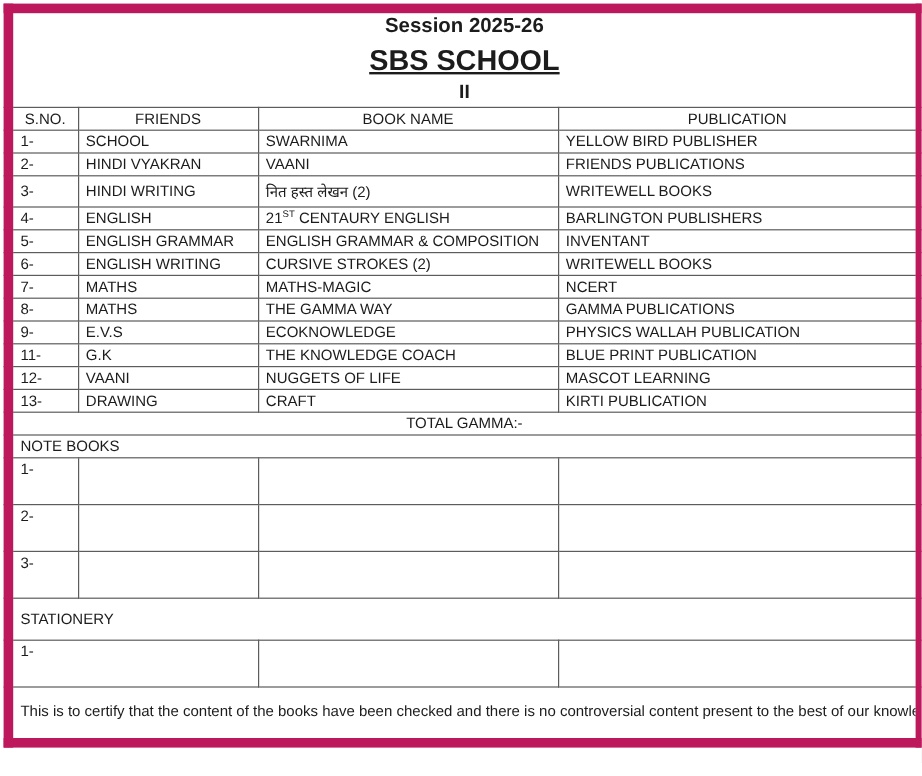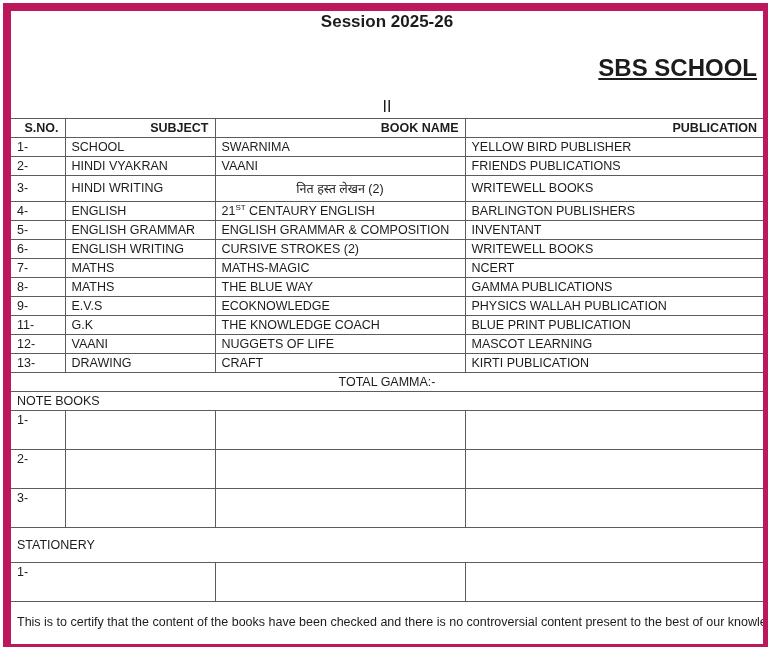--- a/index.html
+++ b/index.html
@@ -15,26 +15,26 @@
   table.doc td {
     border:1px solid #5c5c5c;
     padding:0 6px;
     font-size:12.5px;
     vertical-align:middle;
     overflow:hidden; white-space:nowrap;
     color:#1c1c1c;
   }
   .title-cell { text-align:center; padding:4px 0 2px 0; }
   .session-line { font-size:17px; font-weight:bold; line-height:1.3; }
-  .school-line  { font-size:24px; font-weight:bold; text-decoration:underline; line-height:1.25; margin-top:20px;text-align:right; }
-  .class-line   { font-size:16px; font-weight:normal; line-height:1.3; margin-top:14px; }
-  tr.col-hdr td { font-weight:bold; text-align:right; height:18px;margin-top:40px; }
+  .school-line  { font-size:24px; font-weight:bold; text-decoration:underline; line-height:1.25; margin-top:3px; }
+  .class-line   { font-size:16px; font-weight:bold; line-height:1.3; margin-top:2px; }
+  tr.col-hdr td { font-weight:normal; text-align:center; height:18px;margin-top:40px; }
   tr.book-row td { height:18px; }
   tr.book-row.tall td { height:25px; }
-  .devanagari { font-size:14px;text-align:center; }
+  .devanagari { font-size:14px; }
   sup.sup { font-size:8px; }
   td.total-cell { text-align:center; height:18px; }
   td.notebooks-cell { height:18px; }
   tr.note-row td { height:36px; vertical-align:top; padding-top:2px; }
   td.stationery-cell { height:34px; vertical-align:top; padding-top:4px; padding-left:74px; }
   tr.st-row td { height:36px; vertical-align:top; padding-top:2px; }
   td.cert-cell {
     white-space:normal; font-size:16.5px; line-height:1.38;
     padding:2px 8px 4px 8px; height:42px; vertical-align:top;
   }
@@ -55,21 +55,21 @@
         <tr>
       <td colspan="4" class="title-cell">
         <div class="session-line">Session 2025-26</div>
         <div class="school-line">SBS SCHOOL</div>
         <div class="class-line">II</div>
       </td>
     </tr>
 
     <tr class="col-hdr">
       <td>S.NO.</td>
-      <td>SUBJECT</td>
+      <td>FRIENDS</td>
       <td>BOOK NAME</td>
       <td>PUBLICATION</td>
     </tr>
 
     <tr class="book-row">
       <td>1-</td>
       <td>SCHOOL</td>
       <td>SWARNIMA</td>
       <td>YELLOW BIRD PUBLISHER</td>
     </tr>
@@ -105,21 +105,21 @@
     </tr>
     <tr class="book-row">
       <td>7-</td>
       <td>MATHS</td>
       <td>MATHS-MAGIC</td>
       <td>NCERT</td>
     </tr>
     <tr class="book-row">
       <td>8-</td>
       <td>MATHS</td>
-      <td>THE BLUE WAY</td>
+      <td>THE GAMMA WAY</td>
       <td>GAMMA PUBLICATIONS</td>
     </tr>
     <tr class="book-row">
       <td>9-</td>
       <td>E.V.S</td>
       <td>ECOKNOWLEDGE</td>
       <td>PHYSICS WALLAH PUBLICATION</td>
     </tr>
     <tr class="book-row">
       <td>11-</td>

